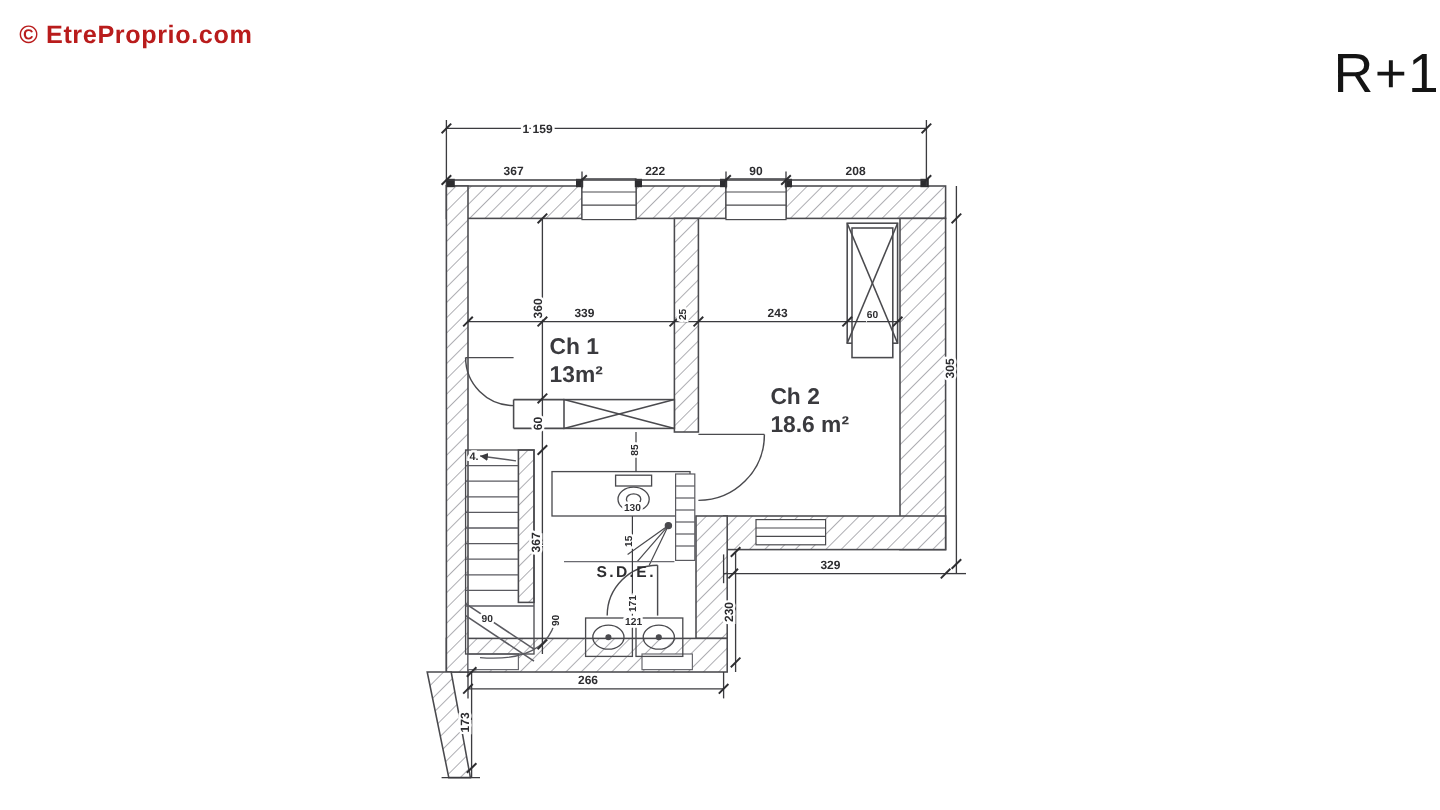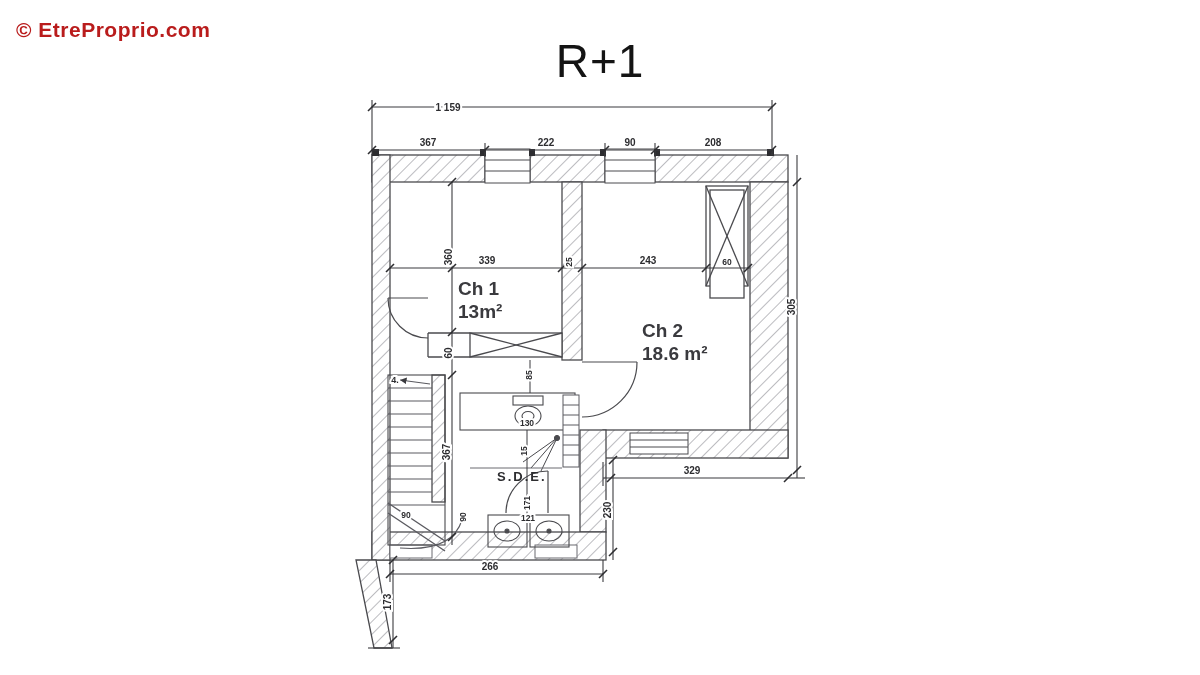--- a/index.html
+++ b/index.html
@@ -1,20 +1,20 @@
 <!DOCTYPE html>
 <html><head>
 <meta charset="utf-8">
 <style>
   html,body{margin:0;padding:0;background:#fff;}
   .page{position:relative;width:1200px;height:675px;background:#ffffff;overflow:hidden;
         font-family:"Liberation Sans",sans-serif;}
   .watermark{position:absolute;left:16px;top:18px;font-size:21px;font-weight:700;
              color:#b91c1c;letter-spacing:.5px;}
-  .title{position:absolute;left:0;top:34px;width:1200px;text-align:center;
+  .title{position:absolute;left:0;top:34px;width:1200px;text-align:right;
          font-size:46px;color:#141414;font-weight:500;letter-spacing:1px;}
   svg{position:absolute;left:0;top:0;}
   svg text{font-family:"Liberation Sans",sans-serif;fill:#2d2d30;
            paint-order:stroke;stroke:#ffffff;stroke-width:4px;}
   .dim{font-size:10px;font-weight:700;}
   .dimsm{font-size:8.5px;font-weight:700;}
   .room{font-size:19px;font-weight:600;fill:#3a3a3e;stroke-width:0;}
   .sde{font-size:13px;font-weight:600;letter-spacing:2px;stroke-width:0;}
   .tiny{font-size:9px;font-weight:700;}
 </style>

